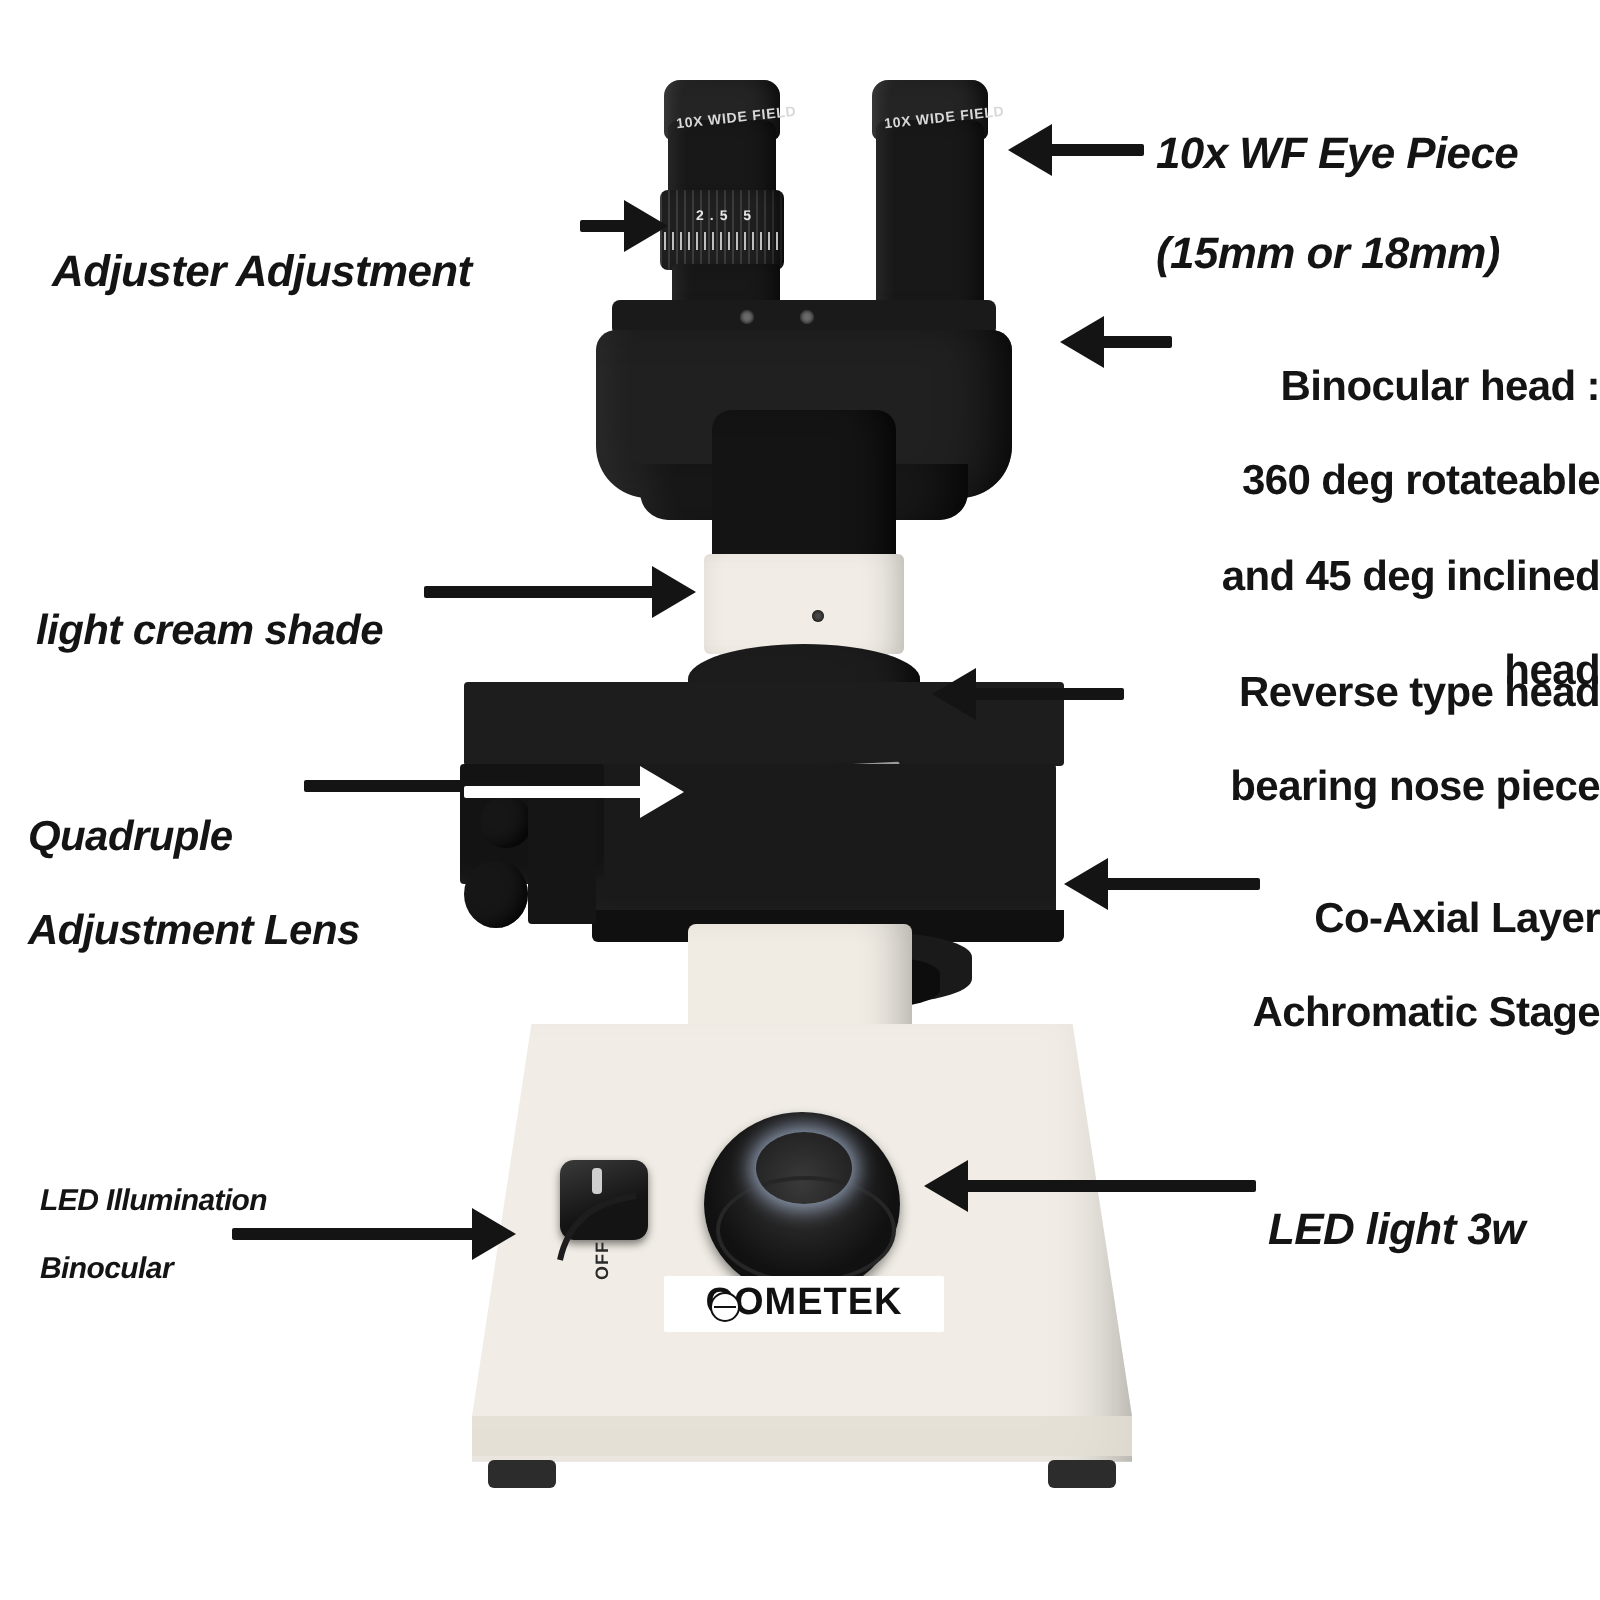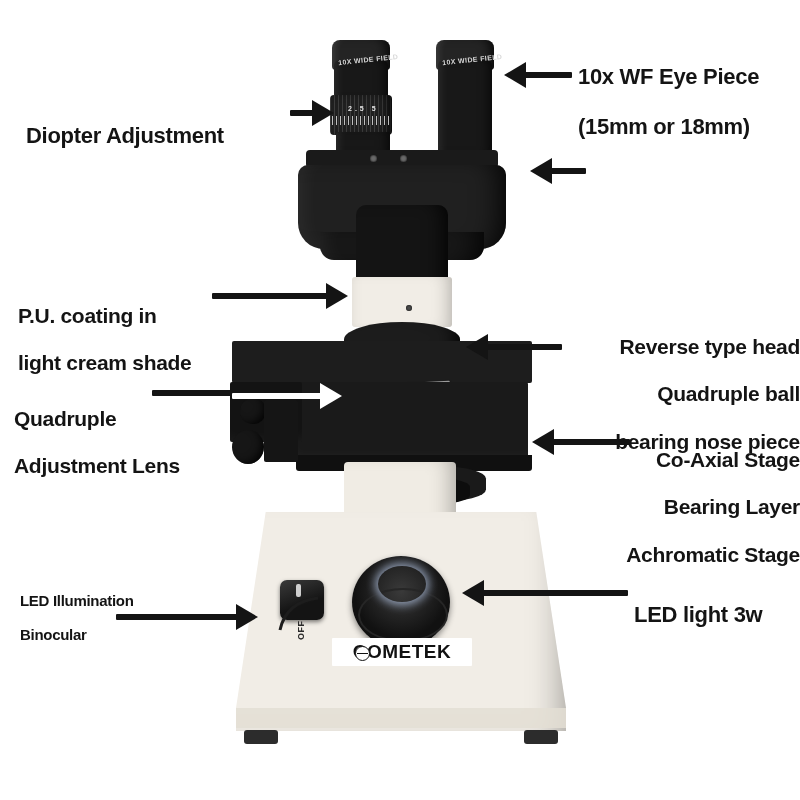--- a/index.html
+++ b/index.html
@@ -5,21 +5,21 @@
   html,body{margin:0;padding:0;background:#ffffff;}
   body{width:800px;height:800px;overflow:hidden;
        font-family:"Liberation Sans", sans-serif;}
   #stage{position:relative;width:800px;height:800px;background:#fff;}
 
   
   .anno{position:absolute;font-family:"Liberation Sans", sans-serif;
         font-weight:bold;color:#141414;letter-spacing:-0.3px;
         line-height:1.13;white-space:pre-line;}
   .anno.r{text-align:right;}
-  .anno.l{text-align:left;}
+  .anno.l{text-align:left;font-style:italic;}
   .sub{font-weight:normal;letter-spacing:0px;}
 
   
   .arrow{position:absolute;}
   .arrow .shaft{position:absolute;background:#141414;height:6px;top:50%;
                 margin-top:-3px;border-radius:1px;}
   .arrow .head{position:absolute;top:50%;width:0;height:0;}
   .arrow.left .head{left:0;margin-top:-13px;
         border-top:13px solid transparent;border-bottom:13px solid transparent;
         border-right:22px solid #141414;}
@@ -234,63 +234,66 @@
 
   <div class="anno l" style="left:578px;top:40px;width:222px;font-size:22px;">
     <div>10x WF Eye Piece</div>
     <div>(15mm or 18mm)</div>
   </div>
   <div class="arrow left" style="left:504px;top:62px;width:68px;height:26px;">
     <div class="head"></div>
       <div class="shaft"></div>
   </div>
 
+  <div class="anno r" style="left:588px;top:158px;width:212px;font-size:21px;">
+    <div>Binocular head :</div>
+    <div>360 deg rotateable</div>
+    <div>and 45 deg inclined</div>
+    <div>head</div>
+  </div>
   <div class="arrow left" style="left:530px;top:158px;width:56px;height:26px;">
     <div class="head"></div>
       <div class="shaft"></div>
   </div>
 
   <div class="anno r" style="left:558px;top:311px;width:242px;font-size:21px;">
     <div>Reverse type head</div>
-    <div>Quadruple ball</div>
     <div>bearing nose piece</div>
   </div>
   <div class="arrow left" style="left:466px;top:334px;width:96px;height:26px;">
     <div class="head"></div>
       <div class="shaft"></div>
   </div>
 
   <div class="anno r" style="left:570px;top:424px;width:230px;font-size:21px;">
-    <div>Co-Axial Stage</div>
-    <div>Bearing Layer</div>
+    <div>Co-Axial Layer</div>
     <div>Achromatic Stage</div>
   </div>
   <div class="arrow left" style="left:532px;top:429px;width:98px;height:26px;">
     <div class="head"></div>
       <div class="shaft"></div>
   </div>
 
   <div class="anno l" style="left:634px;top:578px;width:166px;font-size:22px;">
     <div>LED light 3w</div>
   </div>
   <div class="arrow left" style="left:462px;top:580px;width:166px;height:26px;">
     <div class="head"></div>
       <div class="shaft"></div>
   </div>
 
   <div class="anno l" style="left:26px;top:99px;width:258px;font-size:22px;">
-    <div>Diopter Adjustment</div>
+    <div>Adjuster Adjustment</div>
   </div>
   <div class="arrow right" style="left:290px;top:100px;width:44px;height:26px;">
     <div class="shaft"></div>
       <div class="head"></div>
   </div>
 
   <div class="anno l" style="left:18px;top:280px;width:224px;font-size:21px;">
-    <div>P.U. coating in</div>
     <div>light cream shade</div>
   </div>
   <div class="arrow right" style="left:212px;top:283px;width:136px;height:26px;">
     <div class="shaft"></div>
       <div class="head"></div>
   </div>
 
   <div class="anno l" style="left:14px;top:383px;width:218px;font-size:21px;">
     <div>Quadruple</div>
     <div>Adjustment Lens</div>

